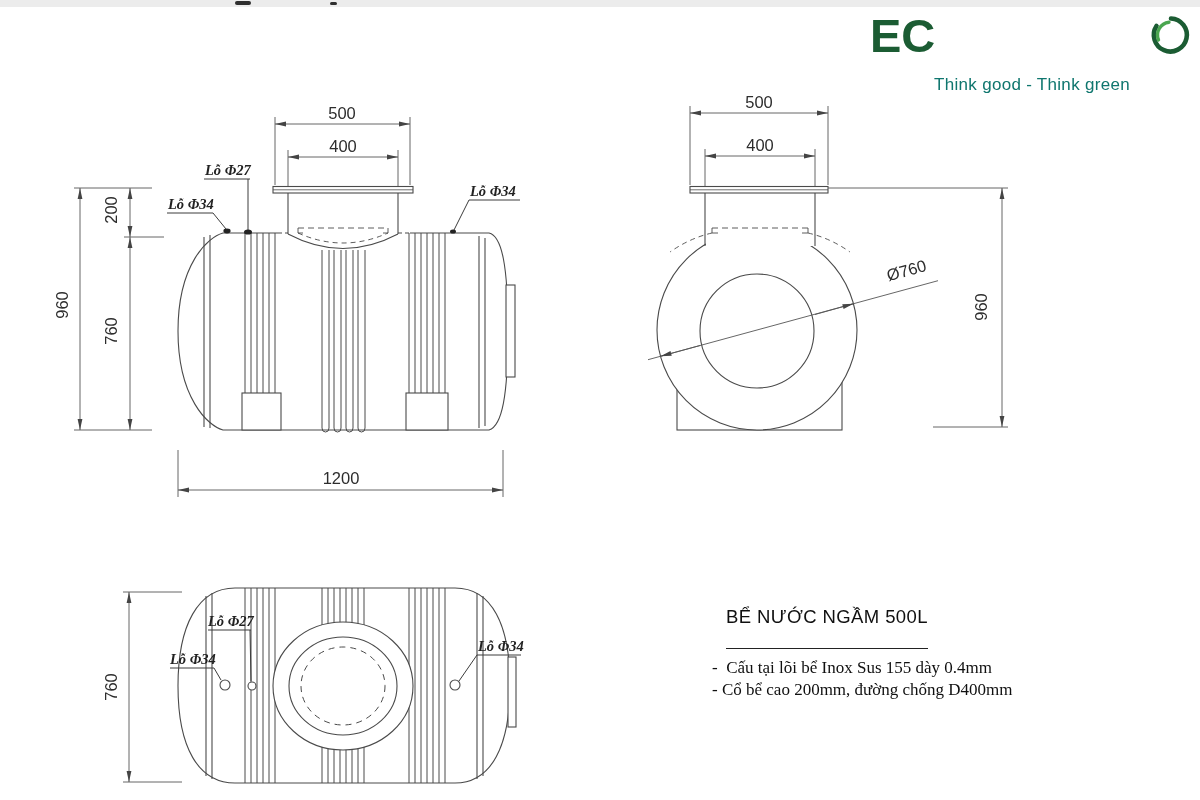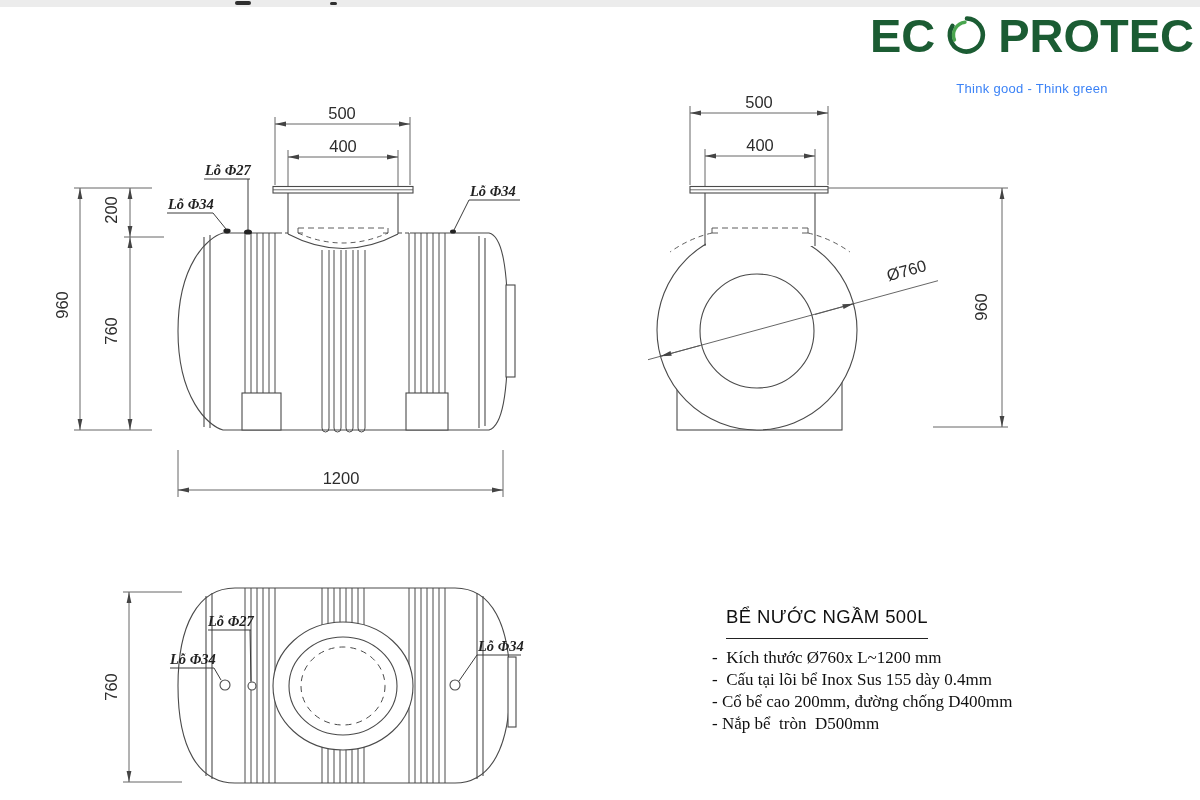--- a/index.html
+++ b/index.html
@@ -5,50 +5,49 @@
   html,body{margin:0;padding:0;}
   body{width:1200px;height:800px;background:#ffffff;position:relative;overflow:hidden;
        font-family:"Liberation Sans",sans-serif;}
   .top-strip{position:absolute;left:0;top:0;width:1200px;height:7px;background:#ececec;}
   .artifact{position:absolute;background:#2f2f2f;border-radius:2px;}
   
   .logo{position:absolute;left:870px;top:8px;width:324px;}
   .brand-row{display:flex;align-items:center;justify-content:space-between;height:54px;}
   .brand-txt{font-size:47px;font-weight:700;color:#1b5c33;letter-spacing:0px;line-height:1;}
   .swirl{width:44px;height:44px;margin:0 1px;}
-  .tagline{text-align:center;font-size:13px;color:#3b82f6;margin-top:19px;letter-spacing:.3px;}
+  .tagline{text-align:center;font-size:17px;color:#0f766e;margin-top:13px;letter-spacing:.3px;}
   
   svg.drawing{position:absolute;left:0;top:0;}
   .dimtxt{font-family:"Liberation Sans",sans-serif;font-size:16.5px;fill:#2d2d2d;}
   .holetxt{font-family:"Liberation Serif",serif;font-style:italic;font-weight:bold;
            font-size:14.5px;fill:#222;}
   
   .specs{position:absolute;left:712px;top:606px;width:320px;color:#101010;}
   .specs-title{font-family:"Liberation Sans",sans-serif;font-size:18.5px;letter-spacing:.4px;
                margin-left:14px;display:inline-block;border-bottom:1.6px solid #222;
-               padding-bottom:10px;}
+               padding-bottom:20px;}
   .spec-item{font-family:"Liberation Serif",serif;font-size:17px;line-height:22px;
              white-space:pre;margin-top:0px;}
   .spec-list{margin-top:8px;}
 </style>
 </head>
 <body>
 
 <div class="top-strip"></div>
 <div class="artifact" style="left:235px;top:1px;width:16px;height:4px;"></div>
 <div class="artifact" style="left:330px;top:2px;width:7px;height:3px;"></div>
 
 <div class="logo">
   <div class="brand-row">
     <span class="brand-txt">EC</span>
     <svg class="swirl" viewBox="0 0 44 44">
       <path d="M 22 5.5 A 16.5 16.5 0 1 1 7.5 13" fill="none" stroke="#1b5c33" stroke-width="4.6" stroke-linecap="round"></path>
       <path d="M 9.5 27 A 13 13 0 0 1 20 9.2" fill="none" stroke="#4aa64f" stroke-width="3.4" stroke-linecap="round"></path>
     </svg>
-    <span class="brand-txt">PROTEC</span>
   </div>
   <div class="tagline">Think good - Think green</div>
 </div>
 
 <svg class="drawing" width="1200" height="800" viewBox="0 0 1200 800">
   <defs>
     <marker id="arr" viewBox="0 0 12 8" refX="11.5" refY="4" markerWidth="12" markerHeight="8" markerUnits="userSpaceOnUse" orient="auto-start-reverse">
       <path d="M0.5,1.6 L11.5,4 L0.5,6.4 Z" fill="#444"></path>
     </marker>
   </defs>
@@ -245,18 +244,16 @@
   </g>
   <text class="dimtxt" x="117" y="687" text-anchor="middle" transform="rotate(-90 117 687)">760</text>
   <text class="holetxt" x="170" y="664">Lỗ Φ34</text>
   <text class="holetxt" x="208" y="626">Lỗ Φ27</text>
   <text class="holetxt" x="478" y="651">Lỗ Φ34</text>
 </svg>
 
 <div class="specs">
   <span class="specs-title">BỂ NƯỚC NGẦM  500L</span>
   <div class="spec-list">
-    <div class="spec-item">-  Kích thước Ø760x L~1200 mm</div>
     <div class="spec-item">-  Cấu tại lõi bể Inox Sus 155 dày 0.4mm</div>
     <div class="spec-item">- Cổ bể cao 200mm, đường chống D400mm</div>
-    <div class="spec-item">- Nắp bể  tròn  D500mm</div>
   </div>
 </div>
 
 </body></html>

